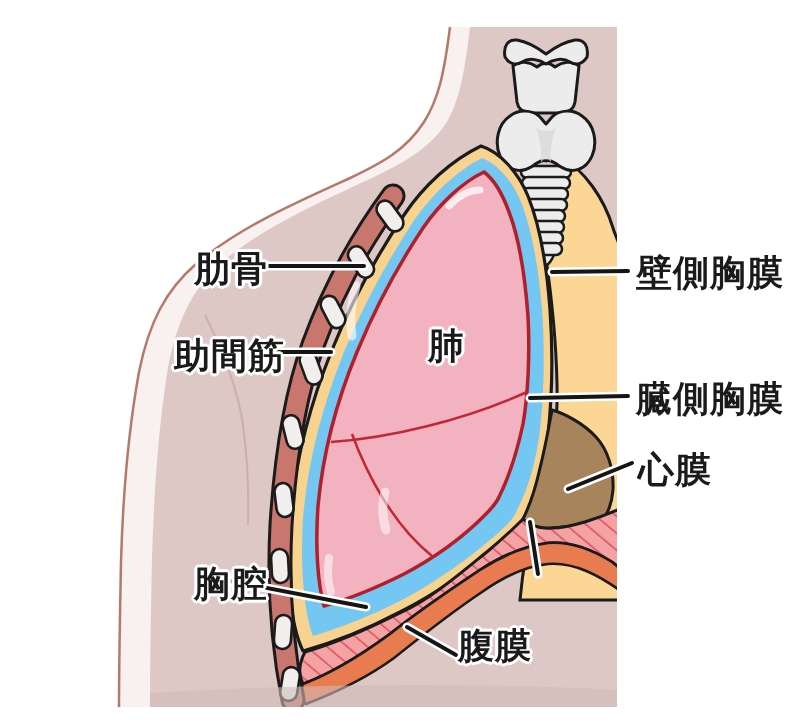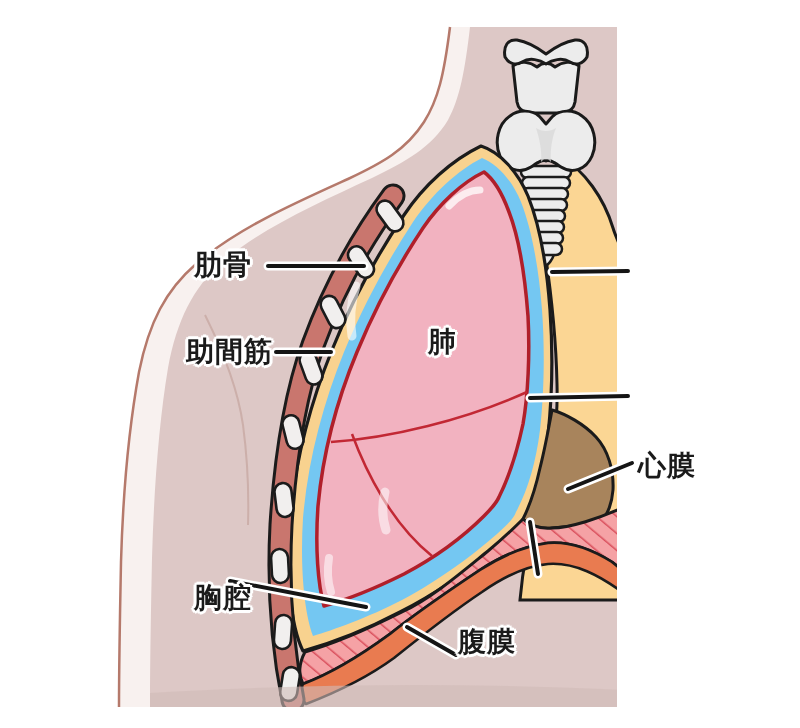--- a/index.html
+++ b/index.html
@@ -1,19 +1,19 @@
 <!DOCTYPE html>
 <html><head>
 <meta charset="utf-8">
 <style>
   html,body{margin:0;padding:0;background:#fff;}
   #stage{position:relative;width:800px;height:728px;background:#ffffff;overflow:hidden;
          font-family:"Liberation Sans","DejaVu Sans",sans-serif;}
   #art{position:absolute;left:0;top:0;}
-  .lbl{position:absolute;font-size:28px;font-weight:700;color:#1a1a1a;letter-spacing:1px;
+  .lbl{position:absolute;font-size:36px;font-weight:700;color:#1a1a1a;letter-spacing:1px;
        white-space:nowrap;line-height:1;
        text-shadow:-3px 0 0 #fff,3px 0 0 #fff,0 -3px 0 #fff,0 3px 0 #fff,
                    -2px -2px 0 #fff,2px -2px 0 #fff,-2px 2px 0 #fff,2px 2px 0 #fff,0 0 4px #fff;}
   .cas{stroke:#ffffff;stroke-width:9;stroke-linecap:round;}
   .ink{stroke:#151515;stroke-width:4;stroke-linecap:round;}
 </style>
 </head>
 <body>
 
 <div id="stage">
@@ -178,18 +178,20 @@
       <line class="cas" x1="230" y1="581" x2="366" y2="607"></line>
       <line class="ink" x1="230" y1="581" x2="366" y2="607"></line>
     </g>
     <g>
       <line class="cas" x1="456" y1="655" x2="407" y2="627"></line>
       <line class="ink" x1="456" y1="655" x2="407" y2="627"></line>
     </g>
   </svg>
 
   <div class="lbl" style="left:194px;top:251px;">肋骨</div>
-  <div class="lbl" style="left:174px;top:338px;margin-left:12px;">助間筋</div>
+  <div class="lbl" style="left:174px;top:338px;">助間筋</div>
   <div class="lbl" style="left:428px;top:328px;">肺</div>
+  <div class="lbl" style="left:636px;top:255px;">壁側胸膜</div>
+  <div class="lbl" style="left:636px;top:381px;">臓側胸膜</div>
   <div class="lbl" style="left:638px;top:452px;">心膜</div>
-  <div class="lbl" style="left:162px;top:584px;padding-left:32px;">胸腔</div>
+  <div class="lbl" style="left:162px;top:566px;padding-left:32px;">胸腔</div>
   <div class="lbl" style="left:458px;top:628px;">腹膜</div>
 </div>
 
 </body></html>

